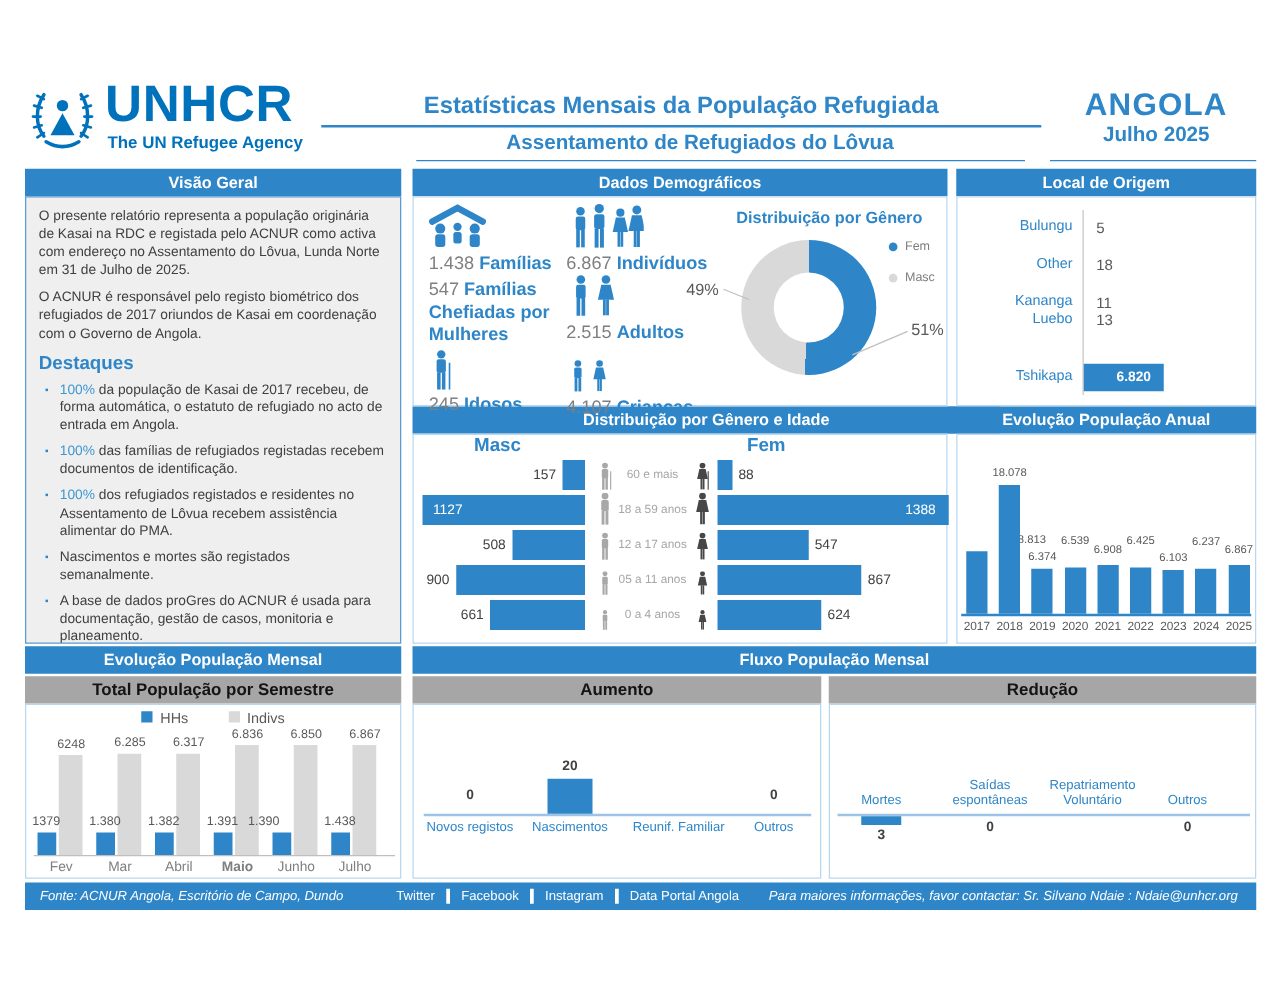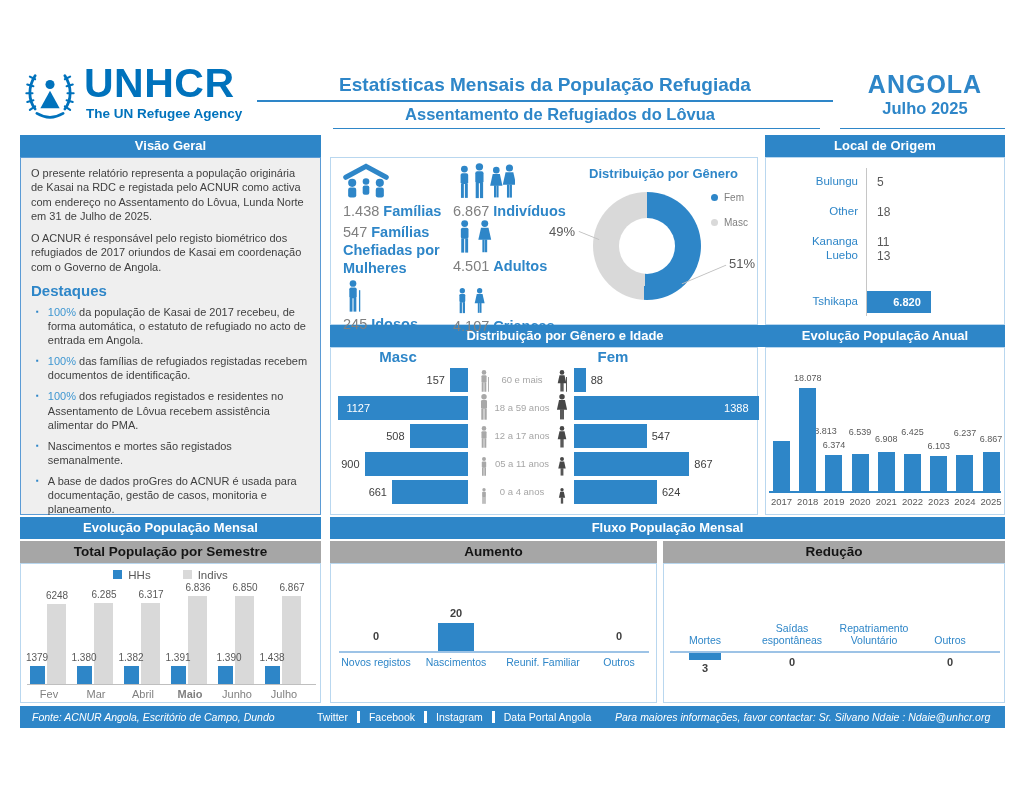--- a/index.html
+++ b/index.html
@@ -144,20 +144,21 @@
   <div class="logo-tagline">The UN Refugee Agency</div>
   <div class="title1">Estatísticas Mensais da População Refugiada</div>
   <div class="rule-a"></div>
   <div class="title2">Assentamento de Refugiados do Lôvua</div>
   <div class="rule-b"></div>
   <div class="country">ANGOLA</div>
   <div class="period">Julho 2025</div>
   <div class="rule-c"></div>
 
   <div class="sec-h" id="h-visao">Visão  Geral</div>
+  <div class="sec-h" id="h-demo">Dados Demográficos</div>
   <div class="sec-h" id="h-origem">Local de Origem</div>
   <div class="sec-h" id="h-pyr">Distribuição por Gênero e Idade</div>
   <div class="sec-h" id="h-annual">Evolução População Anual</div>
   <div class="sec-h" id="h-monthly">Evolução População Mensal</div>
   <div class="sec-h" id="h-flux">Fluxo População Mensal</div>
   <div class="sub-h" id="sh-total">Total População por Semestre</div>
   <div class="sub-h" id="sh-aumento">Aumento</div>
   <div class="sub-h" id="sh-reducao">Redução</div>
 
   <div class="body-panel" id="b-visao">
@@ -250,21 +251,21 @@
                 <rect x="12.7" y="24.5" width="3.9" height="19"></rect>
               </g>
               <g transform="translate(27,0) scale(0.97)">
                 <circle cx="12" cy="4.8" r="4.6"></circle>
                 <path d="M7 10.3 h10 l3.6 16.2 h-17.2 z"></path>
                 <rect x="8.8" y="26" width="3" height="17"></rect>
                 <rect x="12.2" y="26" width="3" height="17"></rect>
               </g>
             </svg>
           </div>
-          <div class="stat-text"><span class="stat-value">4.501 </span><span class="stat-label">Adultos</span></div>
+          <div class="stat-text"><span class="stat-value">2.515 </span><span class="stat-label">Adultos</span></div>
         </div>
         <div class="stat stat-4">
           <div class="stat-icon">
             <svg width="20" height="32" viewBox="0 0 24 44" fill="#2E86C8">
               <circle cx="12" cy="4.8" r="4.6"></circle>
               <rect x="6.9" y="10.3" width="10.2" height="14.7" rx="2.4"></rect>
               <rect x="7.4" y="24.5" width="3.9" height="19"></rect>
               <rect x="12.7" y="24.5" width="3.9" height="19"></rect>
               <rect x="20.2" y="14" width="1.8" height="29.5"></rect>
             </svg>
@@ -505,21 +506,21 @@
         <div class="mlbl" style="left: 110px; top: 88.2898px;">1.382</div>
         <div class="mlbl" style="left: 130px; top: 25.0482px;">6.317</div>
         <div class="mmonth" style="left: 122px;">Abril</div>
         <div class="mbar" style="left: 150px; top: 102.174px; width: 15px; height: 17.8255px; background: rgb(46, 134, 200);"></div>
         <div class="mbar" style="left: 167px; top: 32.3973px; width: 19px; height: 87.6027px; background: rgb(217, 217, 217);"></div>
         <div class="mlbl" style="left: 157px; top: 88.1745px;">1.391</div>
         <div class="mlbl" style="left: 177px; top: 18.3973px;">6.836</div>
         <div class="mmonth" style="left: 169px; font-weight: bold;">Maio</div>
         <div class="mbar" style="left: 197px; top: 102.187px; width: 15px; height: 17.8127px; background: rgb(46, 134, 200);"></div>
         <div class="mbar" style="left: 214px; top: 32.2179px; width: 19px; height: 87.7821px; background: rgb(217, 217, 217);"></div>
-        <div class="mlbl" style="left: 208px; top: 88.1873px;">1.390</div>
+        <div class="mlbl" style="left: 190px; top: 88.1873px;">1.390</div>
         <div class="mlbl" style="left: 224px; top: 18.2179px;">6.850</div>
         <div class="mmonth" style="left: 216px;">Junho</div>
         <div class="mbar" style="left: 244px; top: 101.572px; width: 15px; height: 18.4278px; background: rgb(46, 134, 200);"></div>
         <div class="mbar" style="left: 261px; top: 32px; width: 19px; height: 88px; background: rgb(217, 217, 217);"></div>
         <div class="mlbl" style="left: 251px; top: 87.5722px;">1.438</div>
         <div class="mlbl" style="left: 271px; top: 18px;">6.867</div>
         <div class="mmonth" style="left: 263px;">Julho</div>
       </div>
   </div>
 

